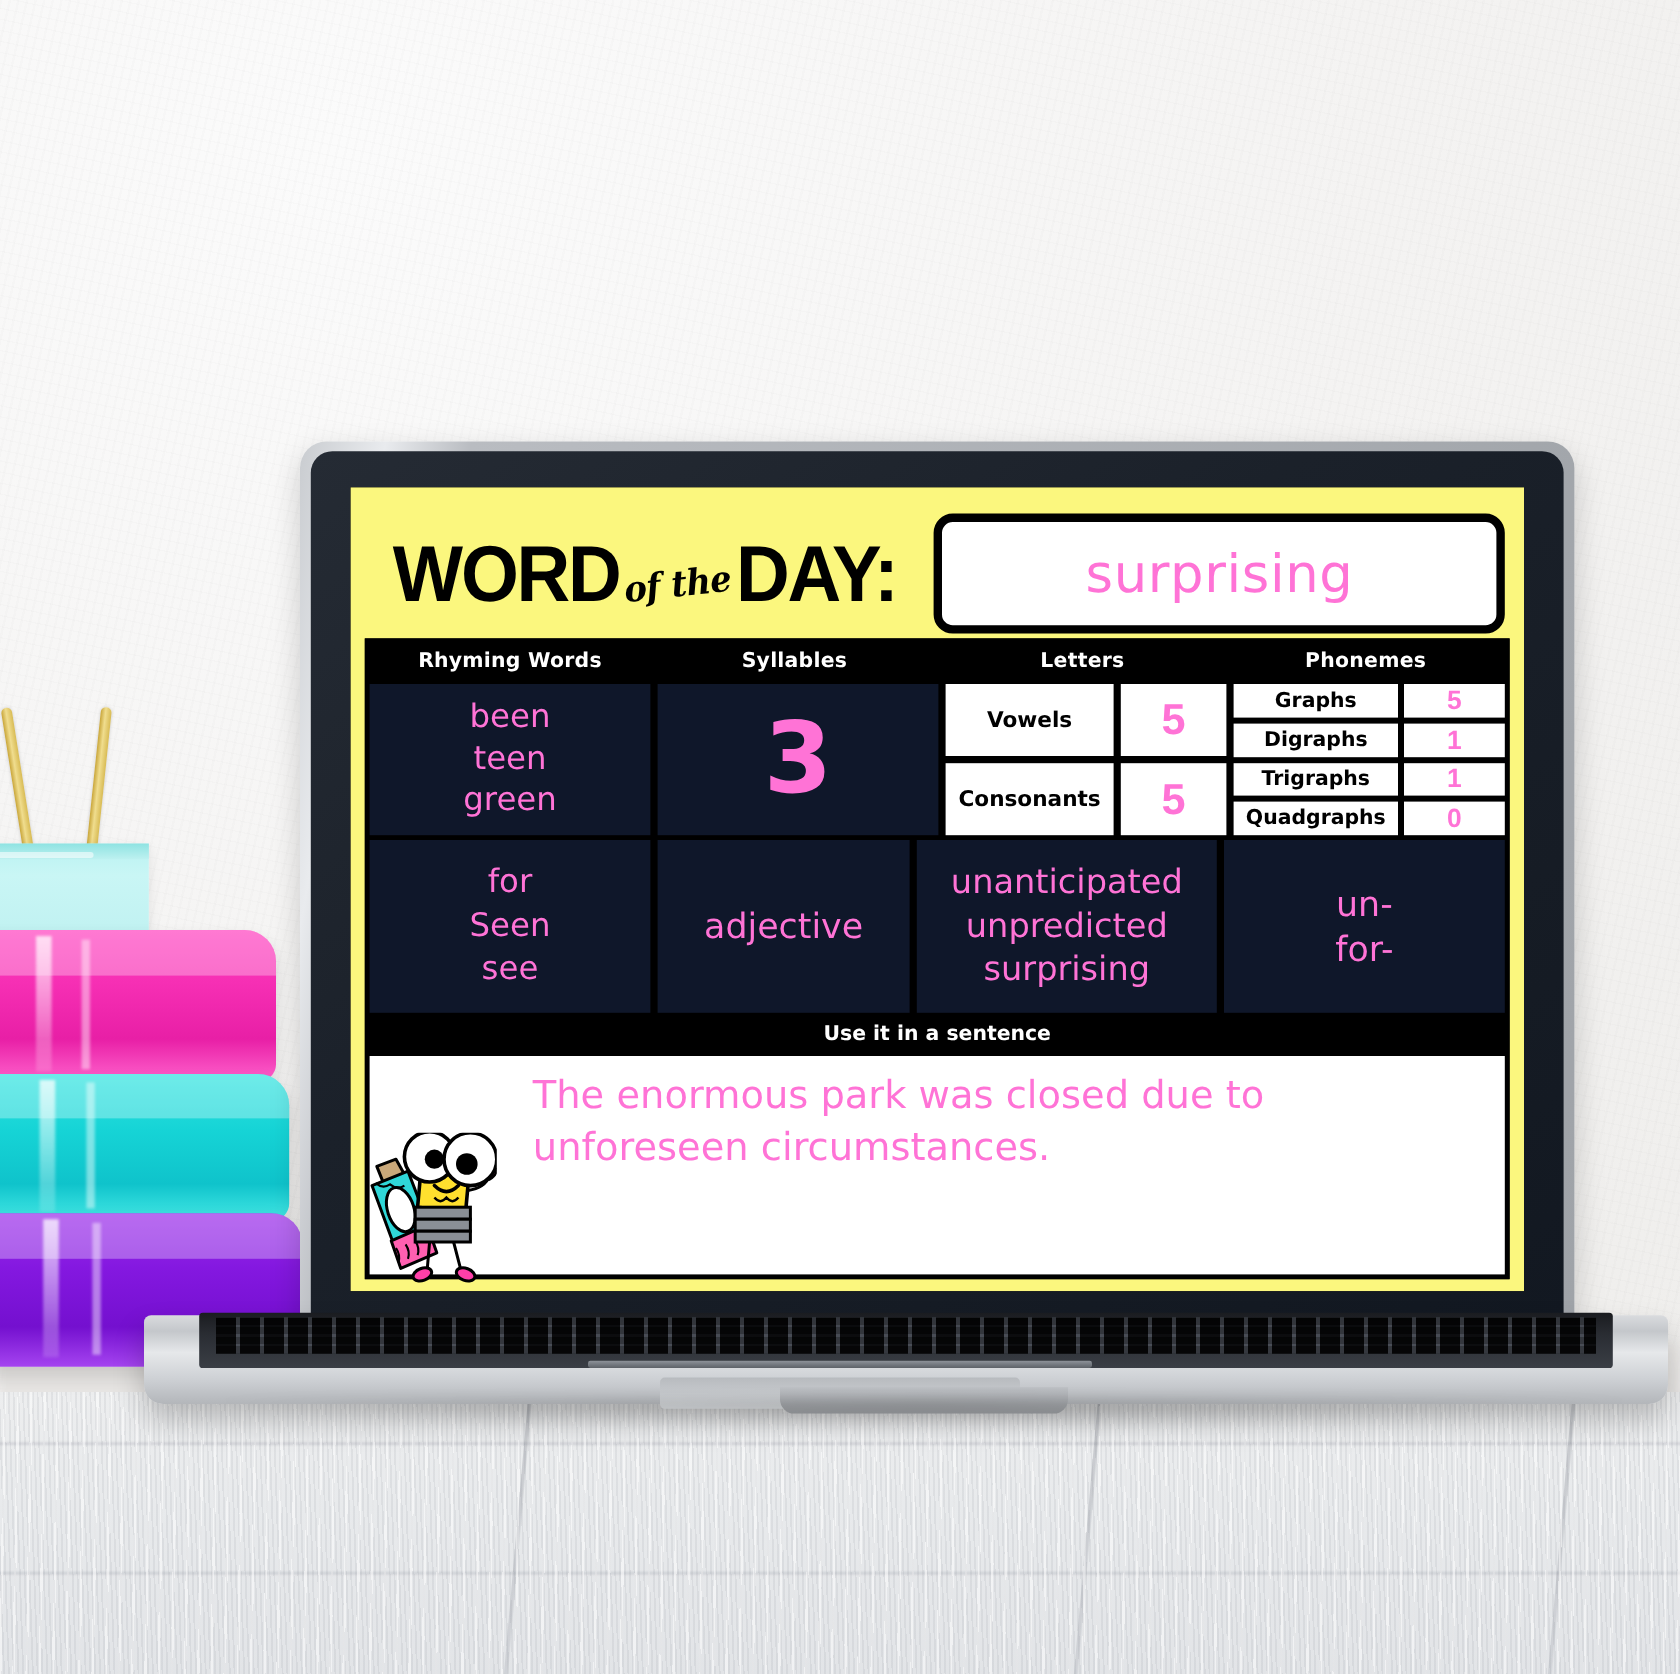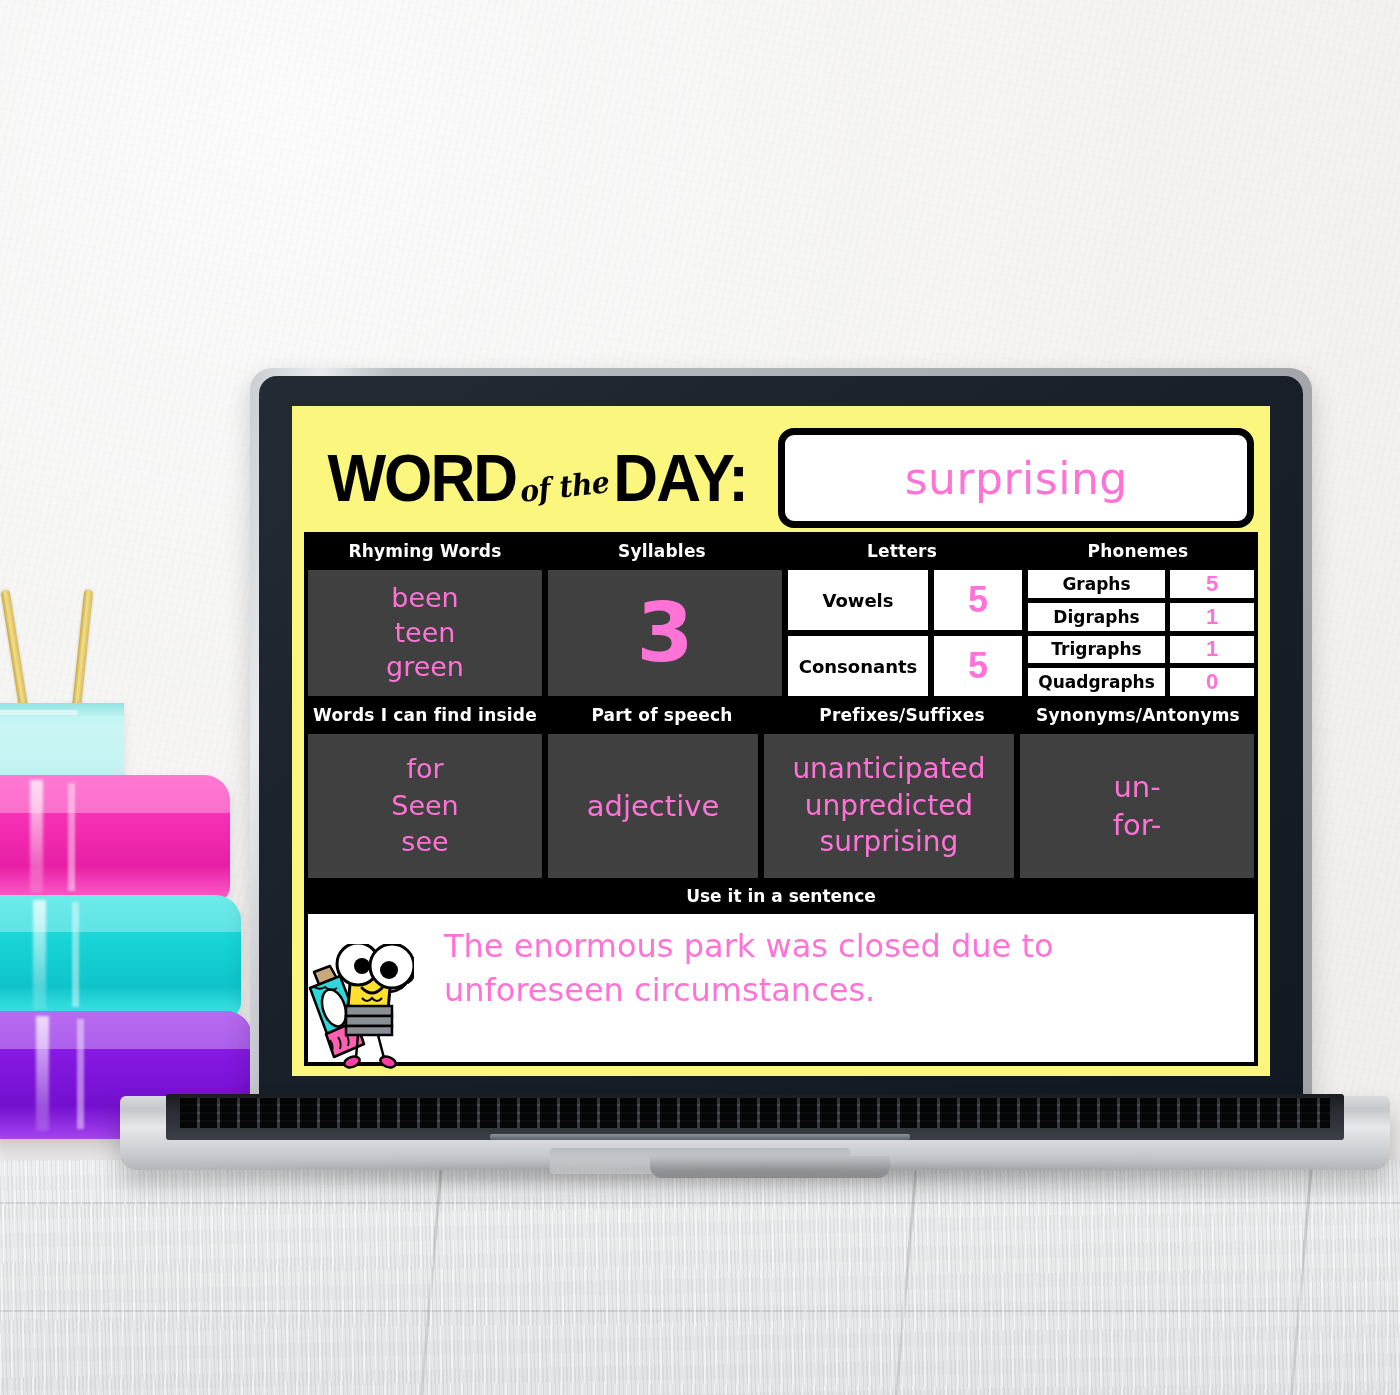--- a/index.html
+++ b/index.html
@@ -161,21 +161,21 @@
 
   .hdr-row { display:flex; gap:0; height:30px; }
   .hdr-cell {
     color:#fff; font-size:17px; font-weight:bold; letter-spacing:.2px;
     display:flex; align-items:center; justify-content:center;
     font-family:"DejaVu Sans", sans-serif;
   }
 
   .body-row { display:flex; gap:6px; }
   .cell {
-    background:#404040; display:flex; align-items:center; justify-content:center;
+    background:#0f172a; display:flex; align-items:center; justify-content:center;
     text-align:center; color:#FF73D6; font-family:"DejaVu Sans", sans-serif;
   }
 
   .c-rhyme { width:234px; font-size:27px; line-height:1.28; }
   .c-syll  { width:234px; font-size:82px; font-weight:bold; line-height:1; }
   .c-letters { width:234px; display:flex; flex-direction:column; gap:6px; background:transparent; }
   .lt-row { display:flex; gap:6px; flex:1; }
   .lt-label {
     flex:1; background:#fff; color:#000; font-size:18px; font-weight:bold;
     display:flex; align-items:center; justify-content:center;
@@ -358,26 +358,20 @@
                 <div class="ph-label">Trigraphs</div>
                 <div class="ph-val">1</div>
               </div>
               <div class="ph-row">
                 <div class="ph-label">Quadgraphs</div>
                 <div class="ph-val">0</div>
               </div>
             </div>
           </div>
 
-          <div class="hdr-row">
-            <div class="hdr-cell" style="width:234px;">Words I can find inside</div>
-            <div class="hdr-cell" style="width:240px;">Part of speech</div>
-            <div class="hdr-cell" style="width:240px;">Prefixes/Suffixes</div>
-            <div class="hdr-cell" style="flex:1;">Synonyms/Antonyms</div>
-          </div>
 
           <div class="body-row" style="height:144px;">
             <div class="cell c-words">
               <div>
                 <div>for</div>
                 <div>Seen</div>
                 <div>see</div>
               </div>
             </div>
             <div class="cell c-pos">adjective</div>

